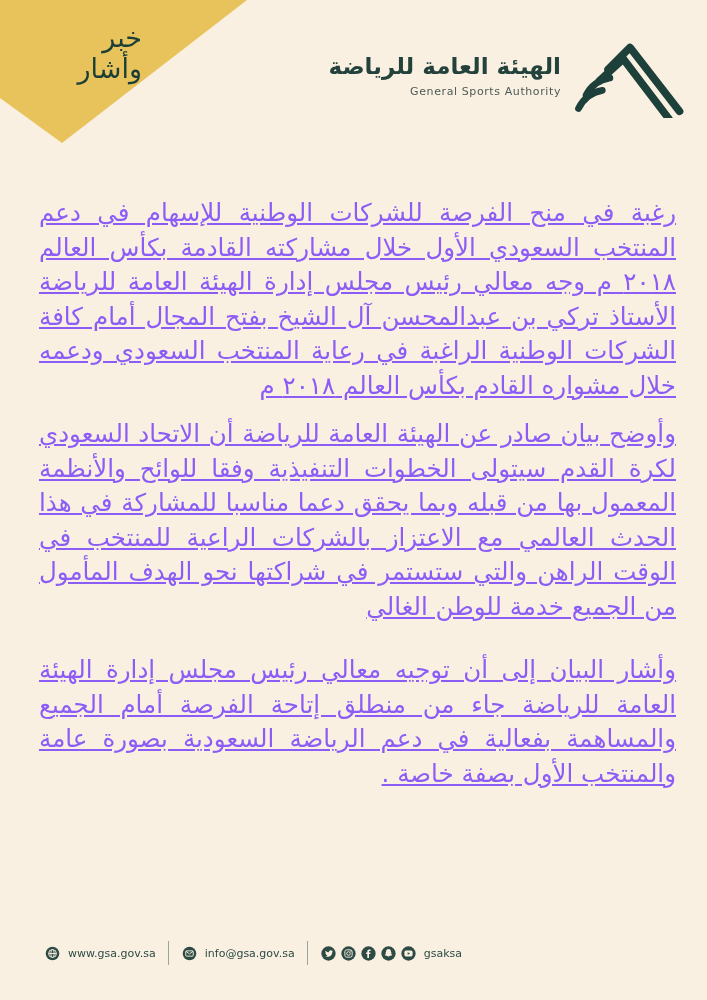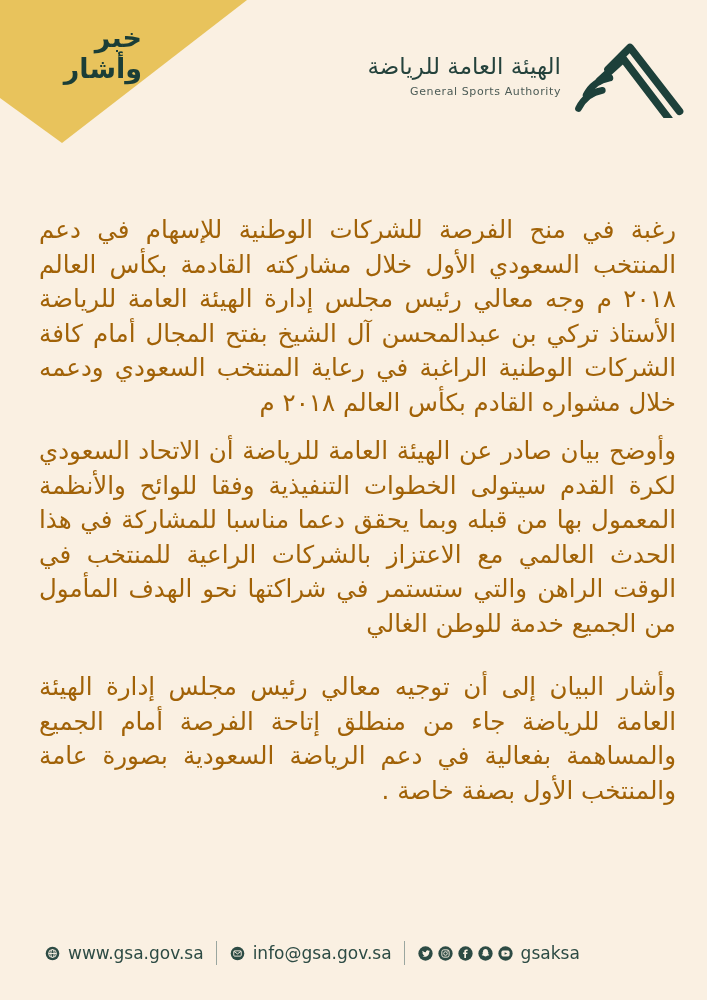--- a/index.html
+++ b/index.html
@@ -19,57 +19,58 @@
   .ribbon{
     position:absolute;left:0;top:0;
     width:252px;height:148px;
     background:#e8c35c;
     -webkit-clip-path:polygon(0 0,247px 0,62px 143px,0 98px);
     clip-path:polygon(0 0,247px 0,62px 143px,0 98px);
   }
   .ribbon-text{
     position:absolute;left:0;top:22px;width:142px;
     direction:rtl;text-align:right;
-    color:#1b3e37;font-weight:700;
+    color:#1b3e37;font-weight:400;
     font-size:27px;line-height:31px;
   }
 
   
   .logo-block{
     position:absolute;top:36px;right:22px;
     display:flex;flex-direction:row;align-items:center;gap:12px;
   }
   .logo-texts{text-align:right;}
   .logo-ar{
     direction:rtl;
-    color:#24423c;font-size:23px;line-height:30px;font-weight:400;
+    color:#24423c;font-size:23px;line-height:30px;font-weight:700;
     white-space:nowrap;
   }
   .logo-en{
     color:#4c5b56;font-size:11px;line-height:22px;letter-spacing:.6px;
     white-space:nowrap;
   }
   .logo-mark{display:block;}
 
   
   .body-text{
-    position:absolute;left:39px;right:31px;top:213px;
+    position:absolute;left:39px;right:31px;top:196px;
     direction:rtl;
-    color:#a16207;
+    color:#8b5cf6;
     font-size:24.5px;line-height:34.5px;
     text-align:justify;
+    text-decoration:underline;
   }
   .body-text p{margin:0 0 14px 0;}
   .body-text p:last-child{margin-bottom:0;margin-top:29px;}
 
   
   .footer{
     position:absolute;left:44px;bottom:36px;height:22px;
     display:flex;align-items:center;gap:7px;
-    color:#2d4b44;font-size:17px;white-space:nowrap;
+    color:#2d4b44;font-size:11px;white-space:nowrap;
   }
   .ficon{display:inline-flex;width:17px;height:17px;color:#2d4b44;}
   .ficon svg{width:17px;height:17px;display:block;}
   .social-icons{display:inline-flex;align-items:center;gap:3px;}
   .fdiv{
     width:1px;height:24px;background:#9aa69f;
     margin:0 5px;display:inline-block;
   }
   .ftext{color:#2d4b44;}
 </style>

